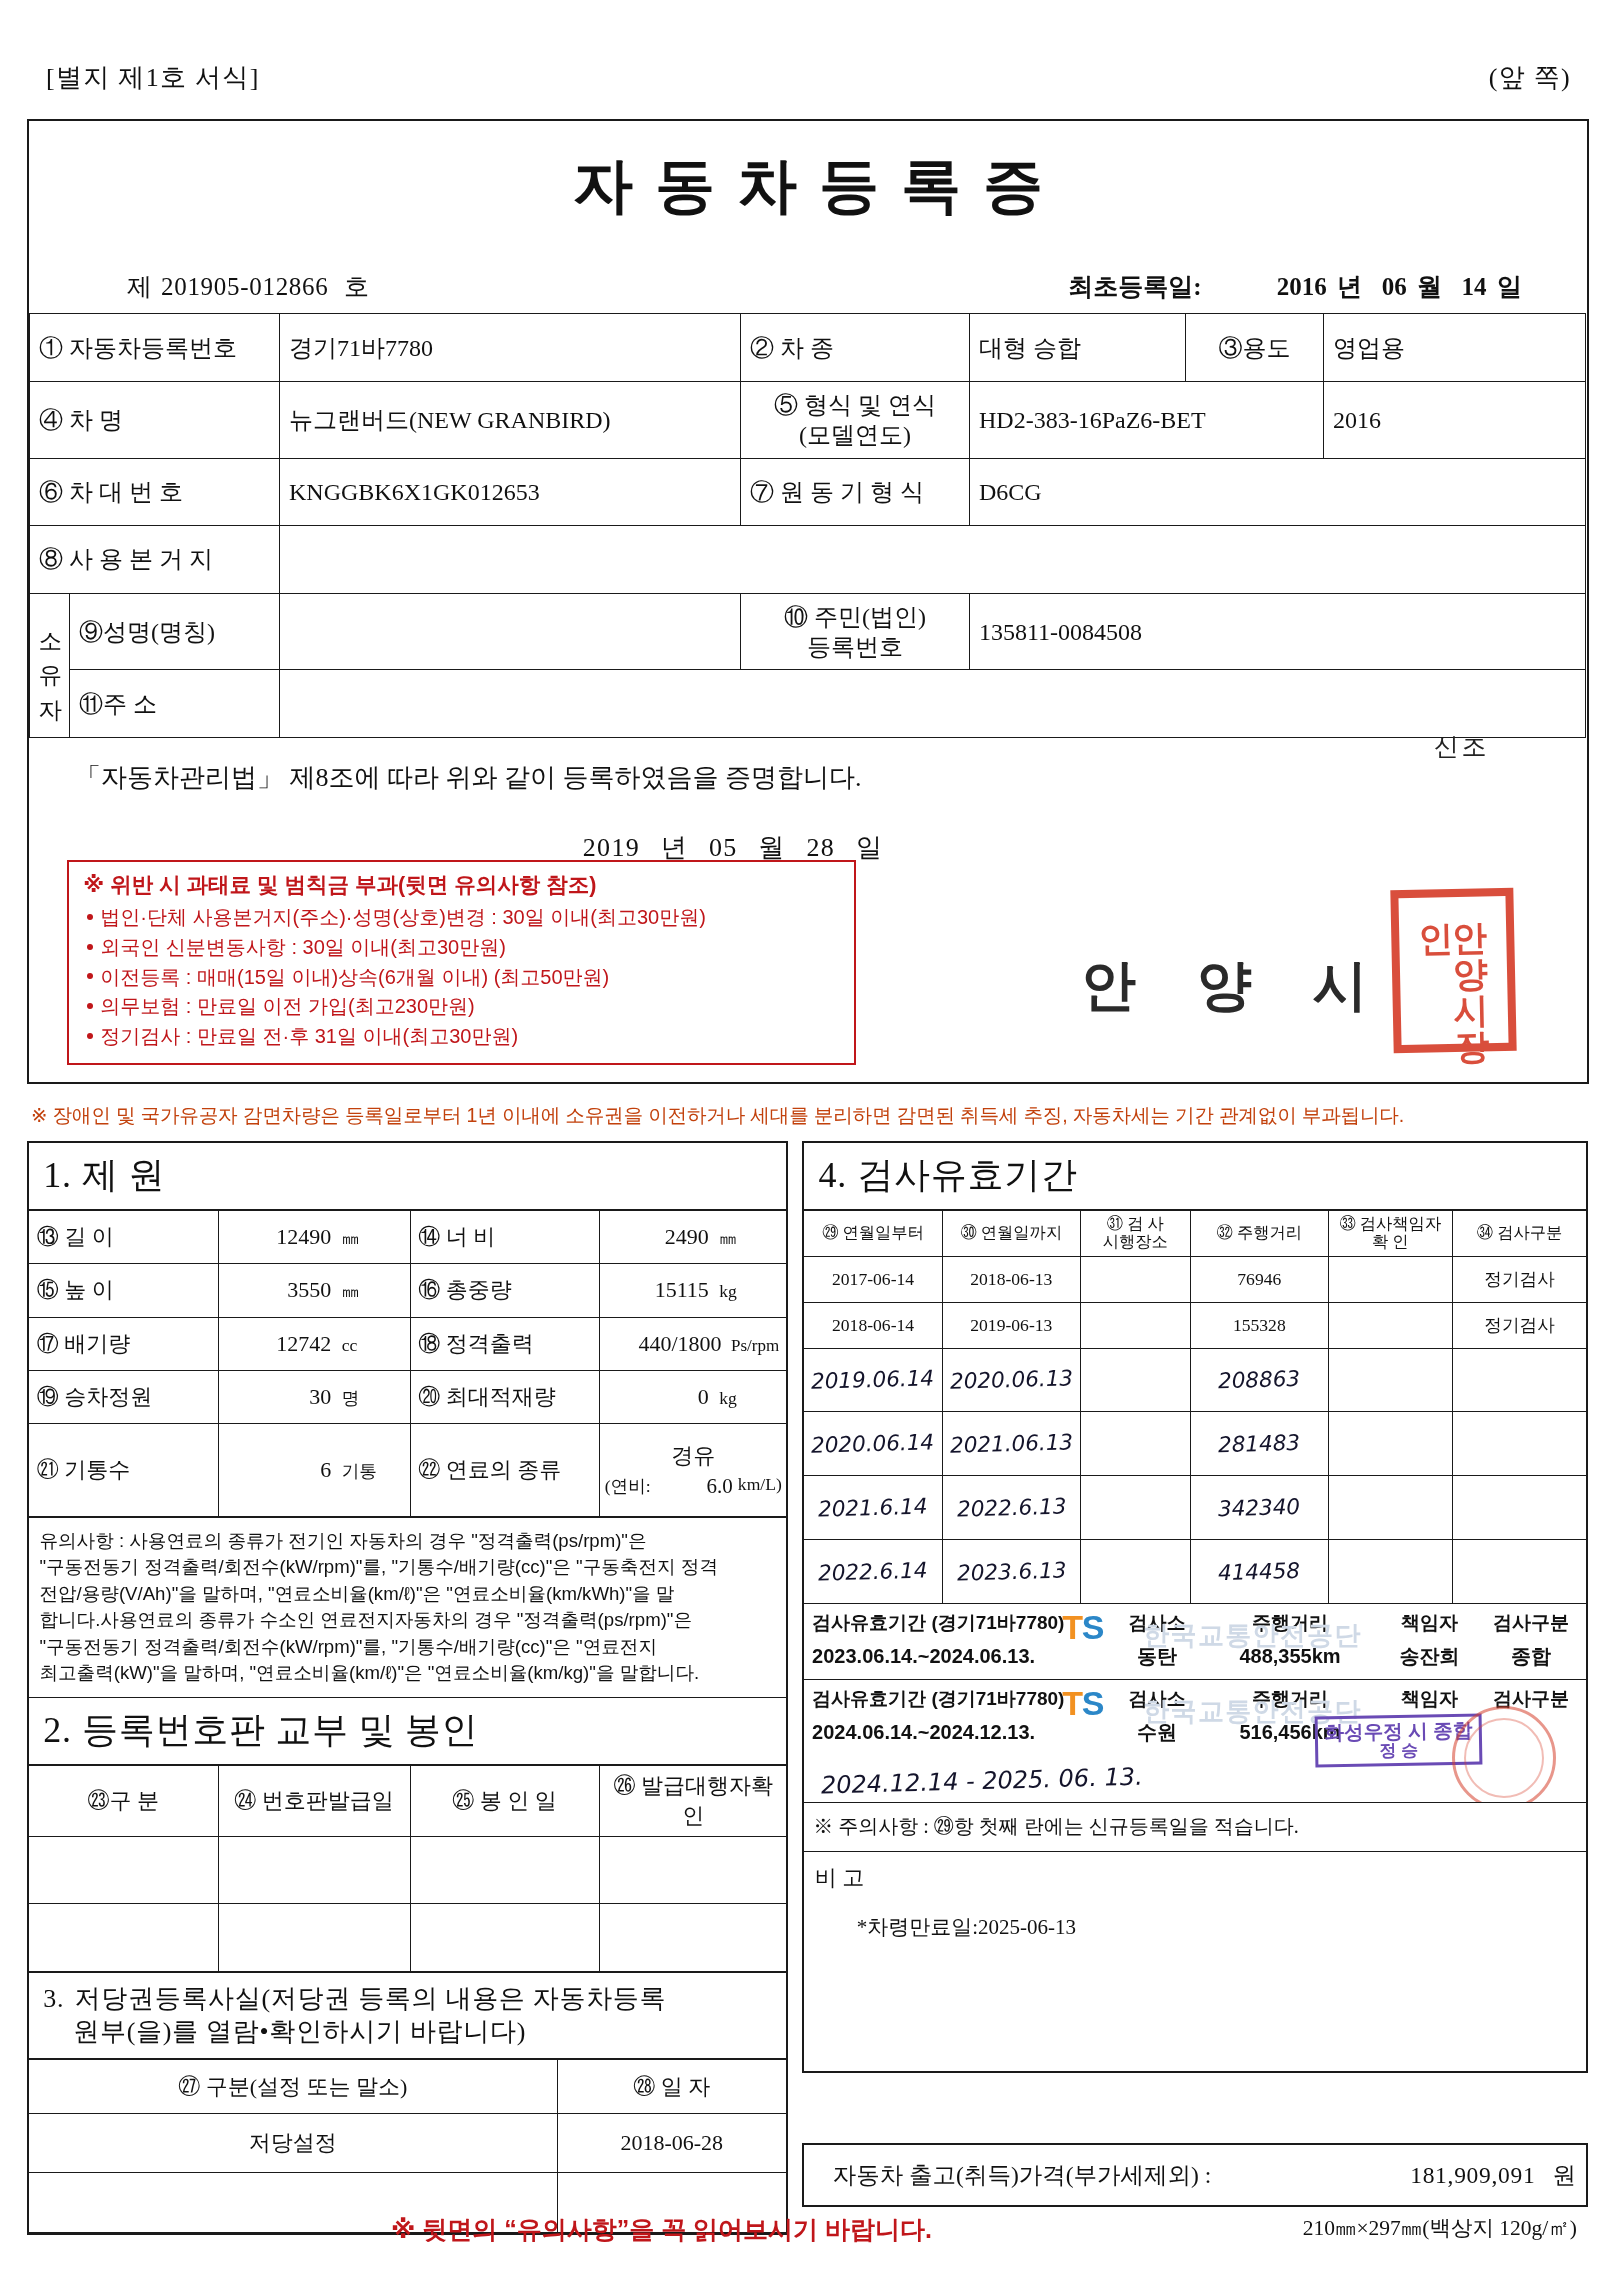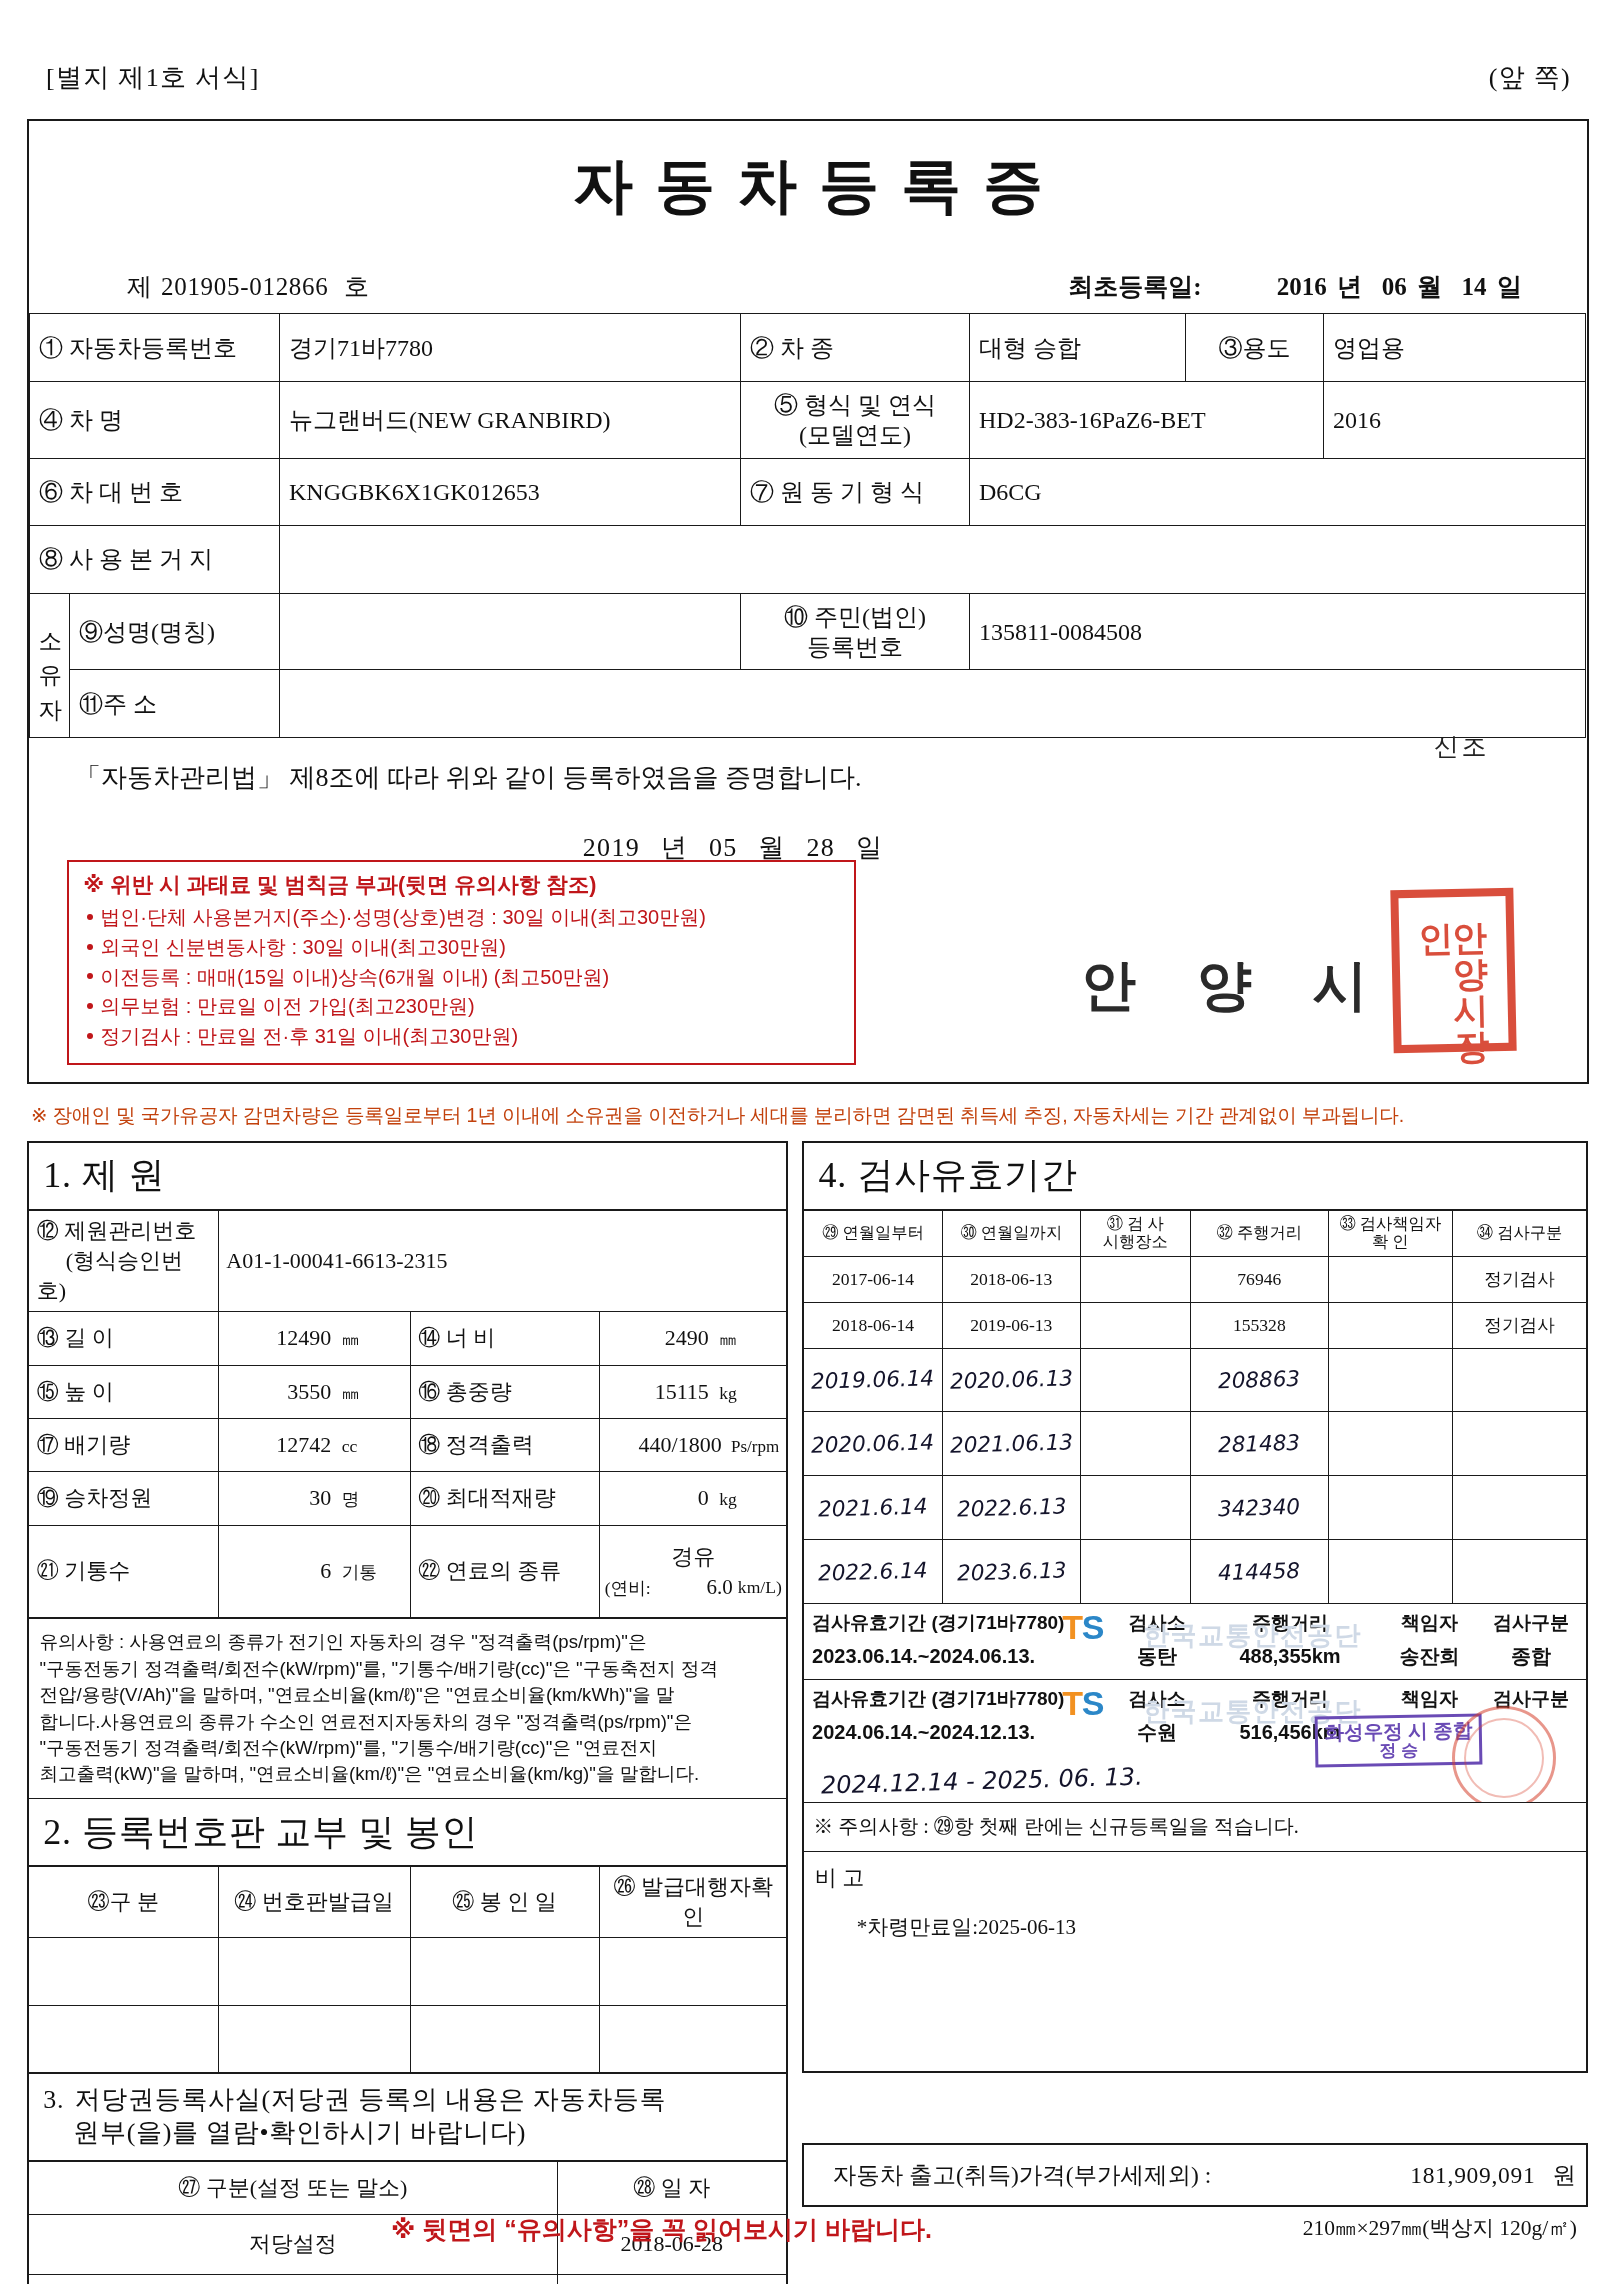--- a/index.html
+++ b/index.html
@@ -374,28 +374,20 @@
           <span class="n">1.</span><span>제      원</span>
         </div>
         <table class="g">
           <colgroup>
               <col style="width:189px">
               <col style="width:192px">
               <col style="width:189px">
               <col style="width:188px">
             </colgroup>
           <tbody>
-              <tr>
-            <td style="border-left:none">
-              <span>⑫</span>
-              <span>제원관리번호</span><br>
-              <span style="padding-left:29px">(형식승인번호)</span>
-            </td>
-            <td colspan="3" style="border-right:none">A01-1-00041-6613-2315</td>
-          </tr>
           <tr>
             <td style="border-left:none">⑬ 길 이</td>
             <td>
                   <div class="cellnum">
                     <span>12490</span>
                     <span class="u">㎜</span>
                   </div>
                 </td>
             <td>⑭ 너 비</td>
             <td style="border-right:none">
@@ -452,21 +444,21 @@
             <td style="border-left:none;height:81px">㉑ 기통수</td>
             <td style="height:81px">
                   <div class="cellnum">
                     <span>6</span>
                     <span class="u">기통</span>
                   </div>
                 </td>
             <td style="height:81px">㉒ 연료의 종류</td>
             <td style="border-right:none;height:81px;padding:2.6px 5.2px">
               <div style="text-align:center">경유</div>
-              <div style="display:flex;align-items:center;font-size:17.6px;margin-top:3px">
+              <div style="display:flex;align-items:flex-start;font-size:17.6px;margin-top:3px">
                 <span>(연비:</span>
                 <span style="margin-left:auto;font-size:21px">6.0</span>
                 <span style="margin-left:5.2px">km/L)</span>
               </div>
             </td>
           </tr>
         </tbody>
           </table>
 
         <div class="notetxt" style="border-top:1.3px solid #1a1a1a">

